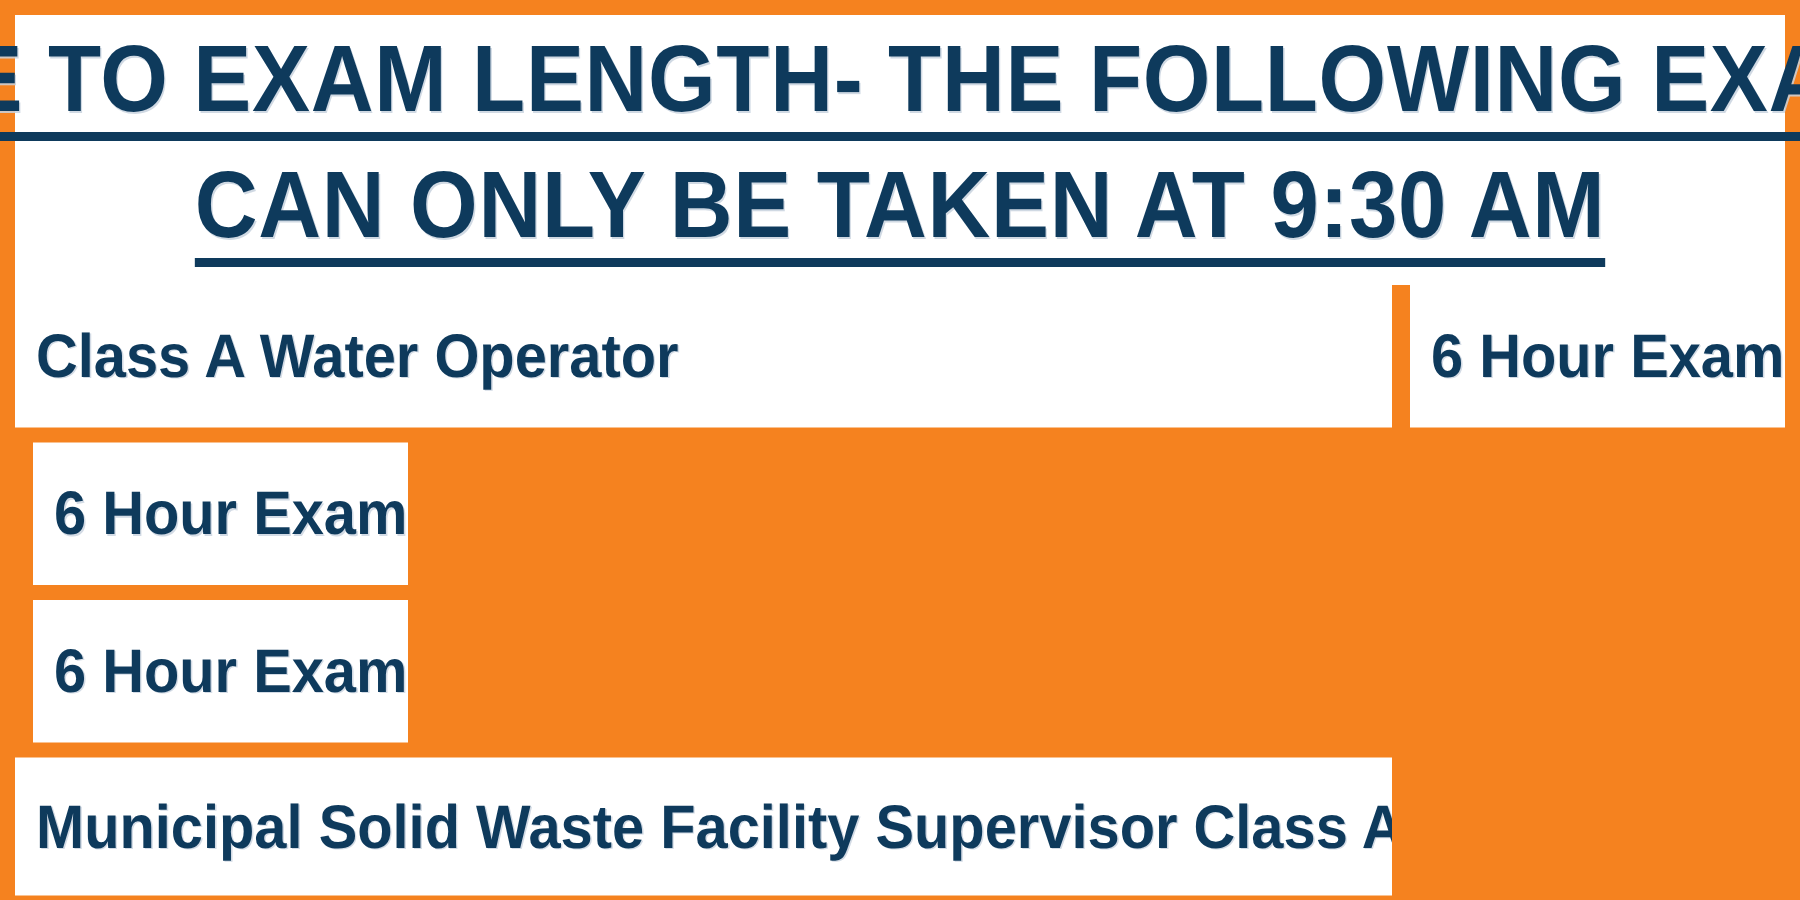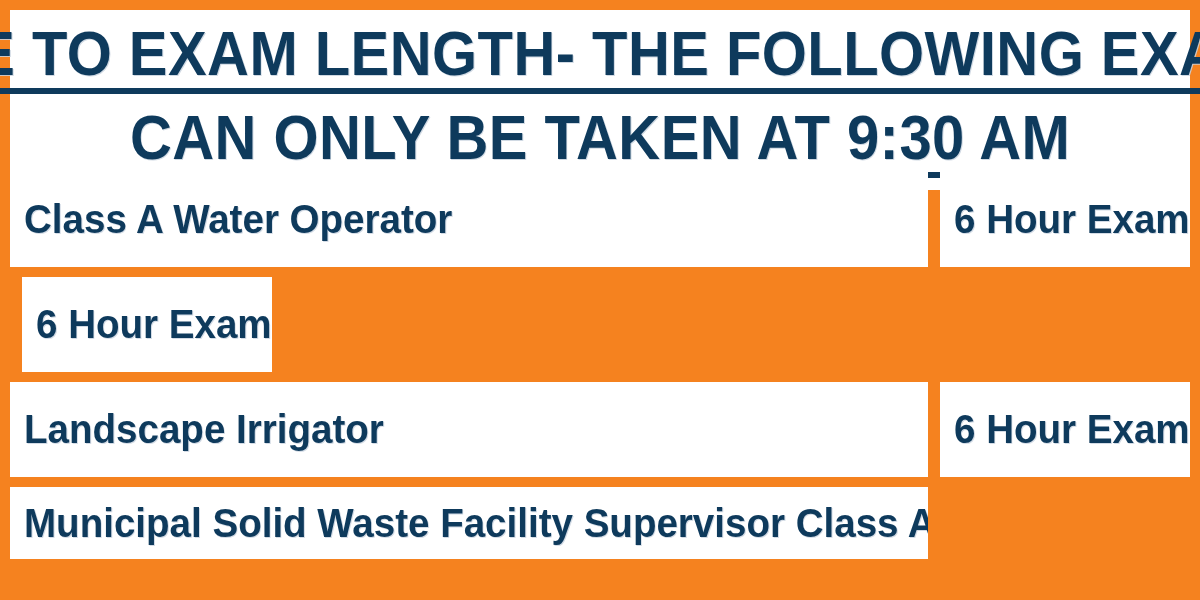--- a/index.html
+++ b/index.html
@@ -54,38 +54,38 @@
   }
 
   .title-line.line-1 {
     margin-bottom: 14px;
   }
 
   
   .exam-table {
     position: absolute;
     left: 0;
-    top: 172px;
+    top: 190px;
     width: 1200px;
     height: 410px;
     box-sizing: border-box;
   }
 
   .exam-row {
     position: relative;
     display: flex;
     height: 95px;
     box-sizing: border-box;
     padding: 0 10px;
     margin-bottom: 10px;
   }
 
   .exam-row:last-child {
     margin-bottom: 16px;
-    height: 72px;
+    height: 92px;
   }
 
   .cell {
     background: #ffffff;
     box-sizing: border-box;
     display: flex;
     align-items: center;
     overflow: hidden;
   }
 
@@ -146,23 +146,20 @@
     </div>
 
     <div class="exam-row">
       <div class="cell-gap"></div>
       <div class="cell cell-duration">
         <span class="cell-text">6 Hour Exam</span>
       </div>
     </div>
 
     <div class="exam-row">
-      <div class="cell cell-name">
-        <span class="cell-text">Landscape Irrigator</span>
-      </div>
       <div class="cell-gap"></div>
       <div class="cell cell-duration">
         <span class="cell-text">6 Hour Exam</span>
       </div>
     </div>
 
     <div class="exam-row">
       <div class="cell cell-name">
         <span class="cell-text">Municipal Solid Waste Facility Supervisor Class A</span>
       </div>

